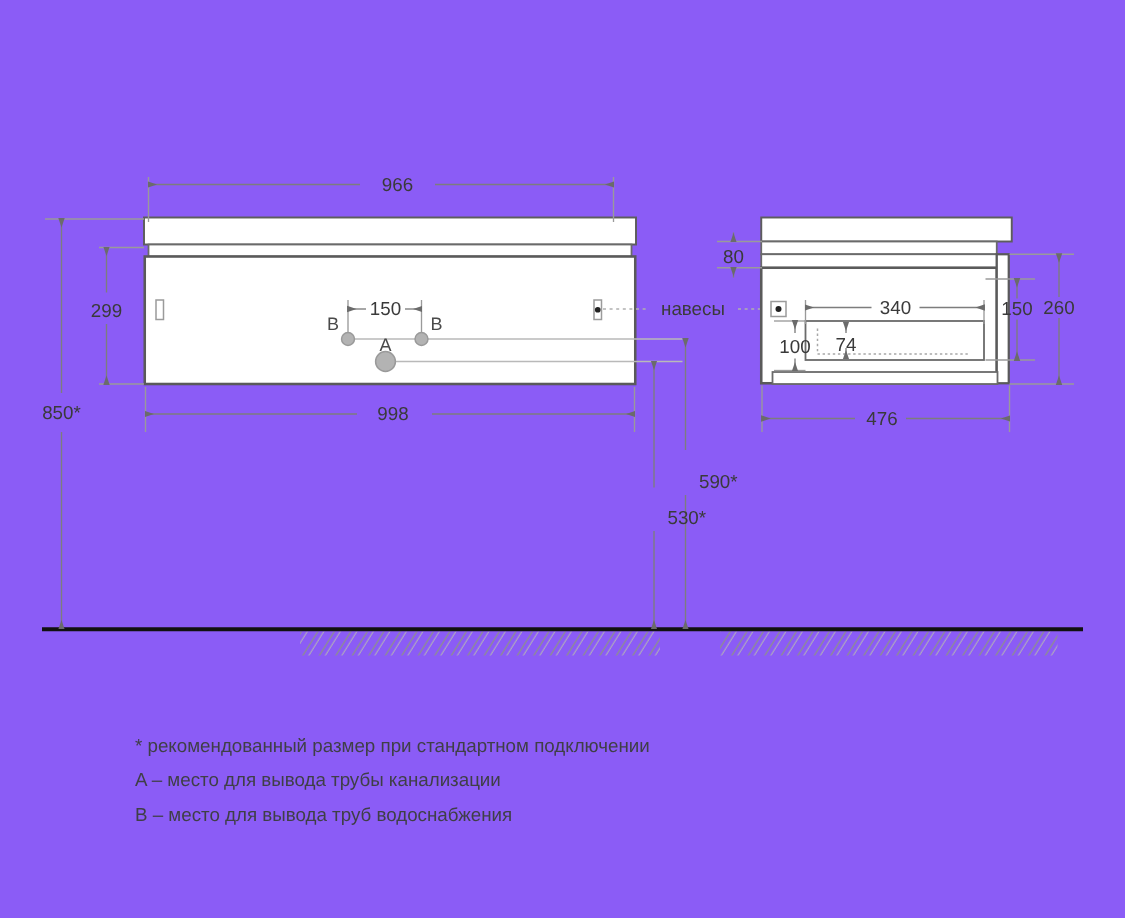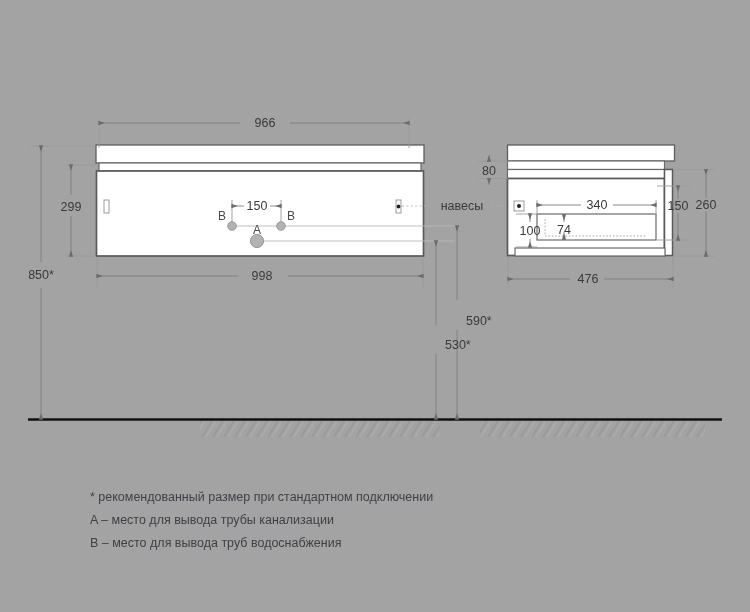--- a/index.html
+++ b/index.html
@@ -7,21 +7,21 @@
     padding: 0;
     background: #ffffff;
   }
   body {
     font-family: "Liberation Sans", sans-serif;
   }
   #sheet {
     position: relative;
     width: 750px;
     height: 612px;
-    background: #a3a3a3;
+    background: #8b5cf6;
     overflow: hidden;
     text-decoration: underline;
   }
   #sheet svg {
     position: absolute;
     left: 0;
     top: 0;
   }
   .dimtext {
     font-family: "Liberation Sans", sans-serif;

